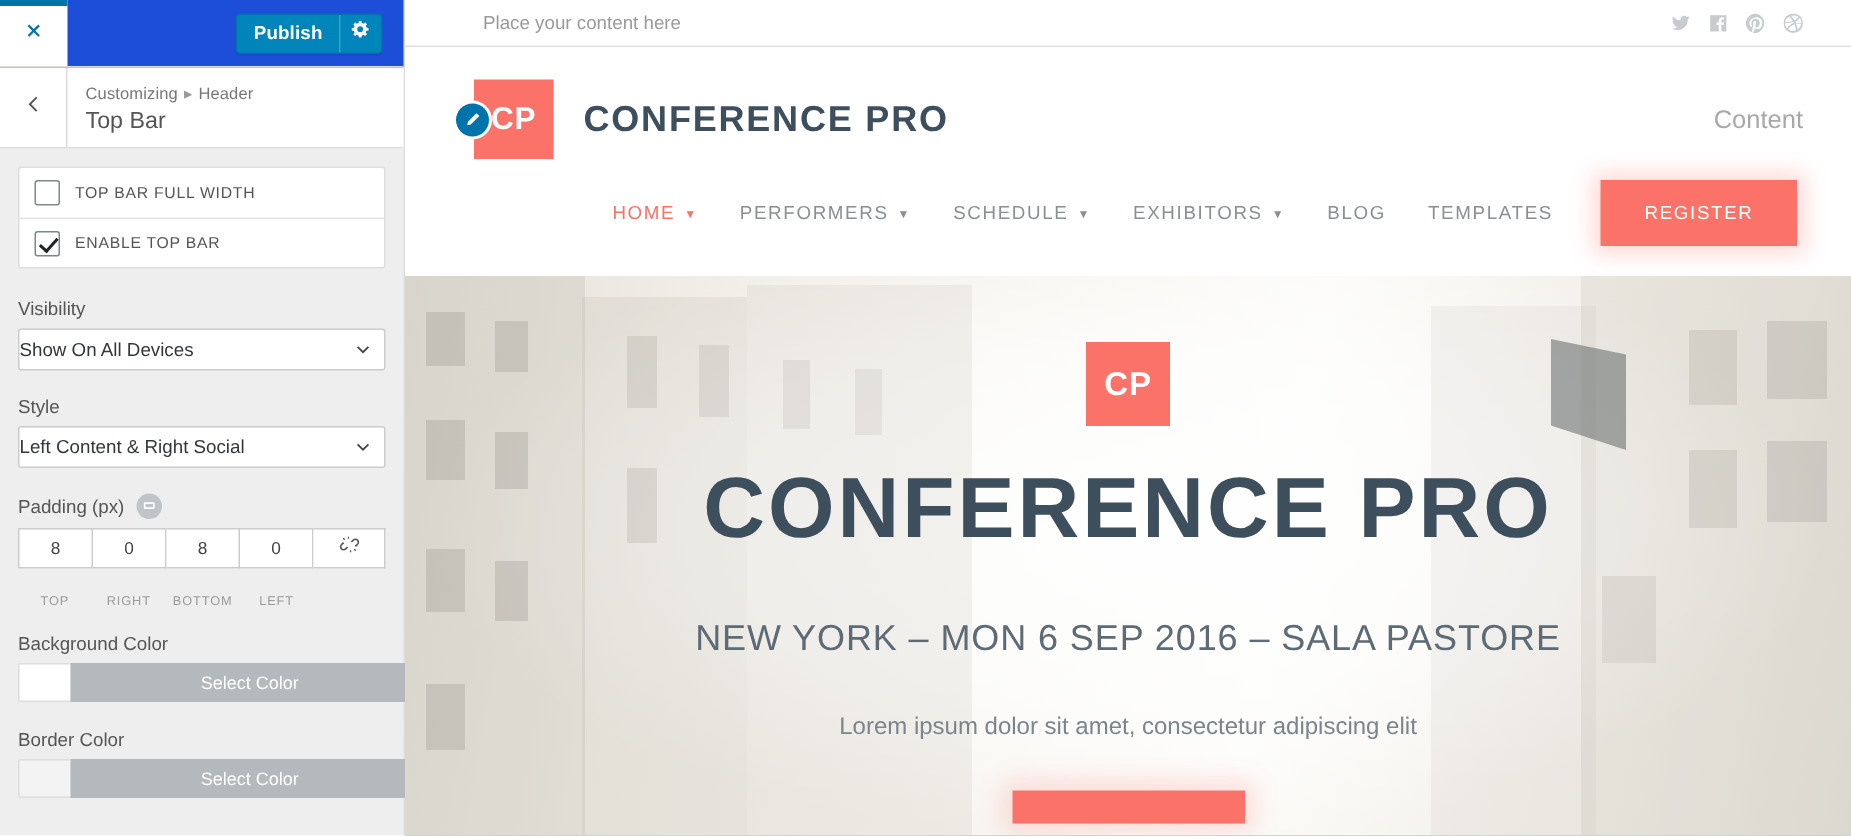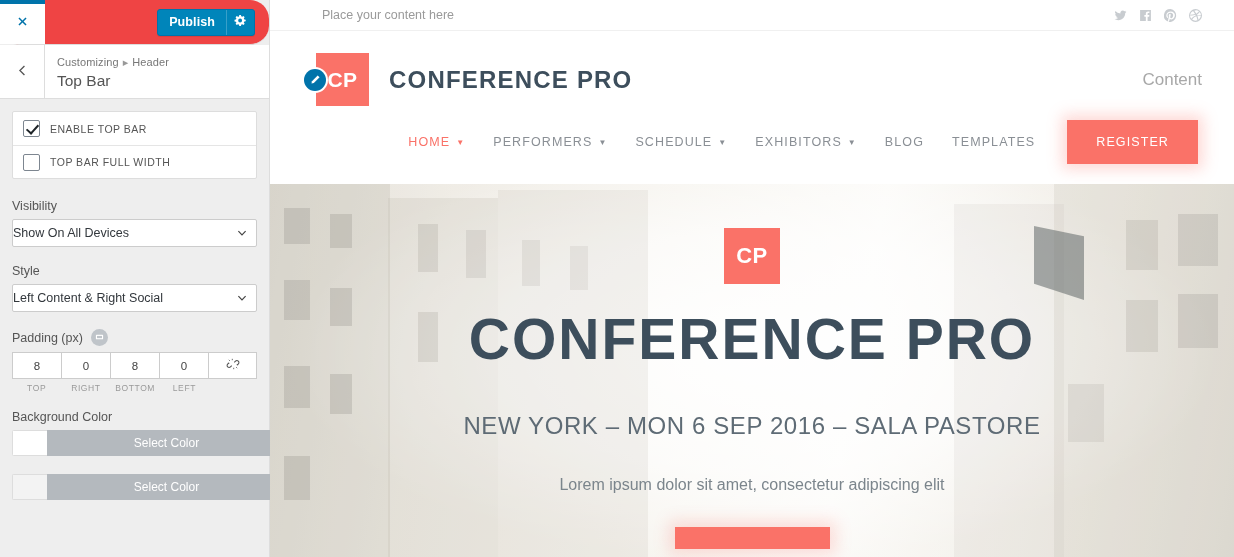--- a/index.html
+++ b/index.html
@@ -13,25 +13,24 @@
 
   
   .customizer {
     width: 270px; height: 557px;
     background: #eee;
     position: relative;
     flex: 0 0 270px;
     border-right: 1px solid #ddd;
   }
   .cz-topbar {
-    height: 45px; background: #ef4444;
+    height: 45px; background: #1d4ed8;
     display: flex; align-items: stretch;
     border-bottom: 1px solid #ddd;
     position: relative;
-    border-radius: 19px;
   }
   .cz-close {
     width: 45px; background: #fff;
     border-top: 4px solid #0073aa;
     display: flex; align-items: center; justify-content: center;
     cursor: pointer;
   }
   .cz-close svg { width: 15px; height: 15px; }
   .cz-actions {
     flex: 1; display: flex; align-items: center;
@@ -133,21 +132,21 @@
     font-size: 11.5px; color: #444;
   }
   .pad-cell:first-child { border-left: 1px solid #ccc; }
   .pad-link {
     width: 48px; height: 27px; background: #fff;
     border: 1px solid #ccc; border-left: none;
     display: flex; align-items: center; justify-content: center;
     cursor: pointer;
   }
   .pad-link svg { width: 14px; height: 14px; }
-  .pad-labels { display: flex; margin-top: 4px; }
+  .pad-labels { display: flex; margin-top: 16px; }
   .pad-lbl {
     flex: 1; text-align: center; font-size: 8.5px;
     color: #9a9a9a; letter-spacing: .6px;
   }
   .pad-lbl.spacer { flex: 0 0 48px; }
 
   .color-field { margin-bottom: 18px; }
   .color-row {
     display: flex; height: 26px; width: 274px;
     border-radius: 2px; overflow: hidden;
@@ -310,26 +309,26 @@
           <span>Customizing</span><span class="sep">▸</span><span>Header</span>
         </div>
         <div class="cz-panel-title">Top Bar</div>
       </div>
     </div>
 
     <div class="cz-body">
 
       <div class="chk-group">
         <div class="chk-row">
+          <span class="chk-box"></span>
+          <span class="chk-label">TOP BAR FULL WIDTH</span>
+        </div>
+        <div class="chk-row">
           <span class="chk-box checked"></span>
           <span class="chk-label">ENABLE TOP BAR</span>
-        </div>
-        <div class="chk-row">
-          <span class="chk-box"></span>
-          <span class="chk-label">TOP BAR FULL WIDTH</span>
         </div>
       </div>
 
       <div class="field">
         <label class="field-label">Visibility</label>
         <div class="select">
           <span>Show On All Devices</span>
           <span class="caret">
             <svg viewBox="0 0 20 20">
                 <path fill="none" stroke="#444" stroke-width="2" d="M4 7l6 6 6-6"></path>
@@ -386,20 +385,21 @@
 
       <div class="color-field">
         <label class="field-label">Background Color</label>
         <div class="color-row">
           <span class="color-swatch" style="background:#ffffff"></span>
           <span class="color-btn">Select Color</span>
         </div>
       </div>
 
       <div class="color-field">
+        <label class="field-label">Border Color</label>
         <div class="color-row">
           <span class="color-swatch" style="background:#f3f3f3"></span>
           <span class="color-btn">Select Color</span>
         </div>
       </div>
 
     </div>
   </aside>
 
   <main class="preview">

